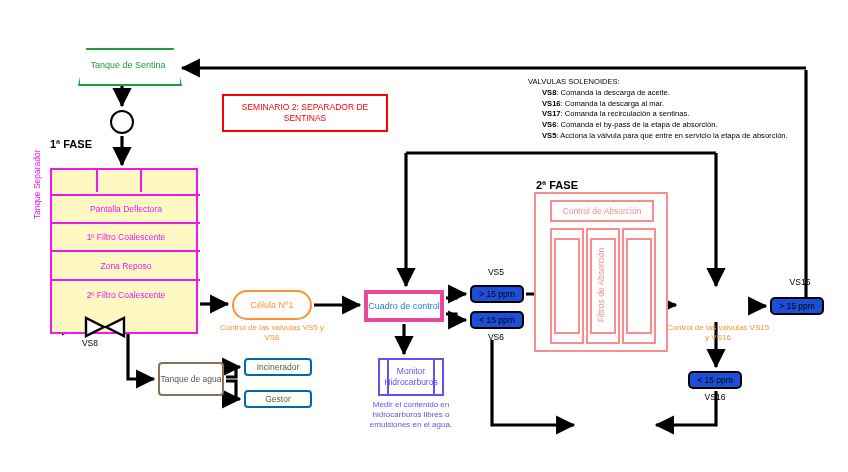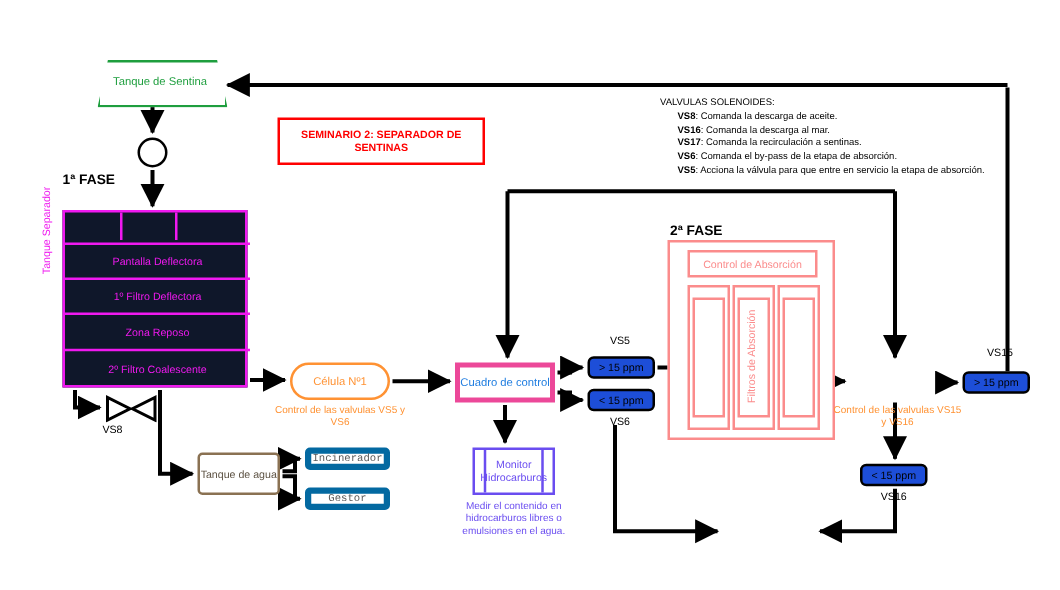--- a/index.html
+++ b/index.html
@@ -14,33 +14,33 @@
   #sentina{left:78px;top:48px;width:100px;height:34px;}
   #sentina .trap{position:absolute;left:0;top:0;width:100px;height:34px;
       background:#fff;border:2px solid #1e9e3e;
       clip-path:polygon(8% 0%,92% 0%,100% 100%,0% 100%);}
   #sentina .txt{position:relative;z-index:2;width:100%;color:#1e9e3e;font-size:9px;}
 
   
   #pump{left:110px;top:110px;width:24px;height:24px;border:2px solid #000;border-radius:50%;background:#fff;}
 
   
-  #sep{left:50px;top:168px;width:148px;height:142px;border:2px solid #ef19ef;background:#0f172a;}
+  #sep{left:50px;top:168px;width:148px;height:166px;border:2px solid #ef19ef;background:#fef9c3;}
   .seprow{position:absolute;left:0;width:148px;border-top:2px solid #ef19ef;
       display:flex;align-items:center;justify-content:center;color:#ef19ef;font-size:8.5px;box-sizing:border-box;}
   .sepdiv{position:absolute;width:0;border-left:2px solid #ef19ef;top:0;height:22px;}
   #septitle{left:28px;top:205px;width:18px;color:#ef19ef;font-size:8.5px;
       transform:rotate(-90deg);transform-origin:center center;white-space:nowrap;}
 
   #fase1{left:50px;top:138px;color:#000;font-size:11px;font-weight:bold;text-align:left;}
   #fase2{left:536px;top:179px;color:#000;font-size:11px;font-weight:bold;text-align:left;}
 
   
   #seminar{left:222px;top:94px;width:166px;height:38px;border:2px solid #ff0000;background:#fff;}
-  #seminar span{color:#ff0000;font-size:8.5px;font-weight:bold;line-height:1.3;padding:0 4px;}
+  #seminar span{color:#ff0000;font-size:8.5px;font-weight:normal;line-height:1.3;padding:0 4px;}
 
   
   #legend{position:absolute;left:528px;top:77px;width:300px;color:#000;font-size:7.6px;line-height:1.42;text-align:left;}
   #legend .lg-title{font-weight:normal;}
   #legend ul{list-style:none;margin:0;padding:0 0 0 14px;}
   #legend li{margin:0;text-indent:-0px;}
   #legend b{font-weight:bold;}
 
   
   .pill{border:2px solid #ff9233;border-radius:16px;background:#fff;color:#ff9233;font-size:9px;}
@@ -81,21 +81,21 @@
   .filtcol{position:absolute;width:30px;height:112px;border:2px solid #fb8c8c;background:#fff;}
   .filtcol .cap{position:absolute;left:2px;right:2px;height:96px;top:8px;border:2px solid #fb8c8c;box-sizing:border-box;}
   #fcol1{left:550px;top:228px;}
   #fcol2{left:586px;top:228px;}
   #fcol3{left:622px;top:228px;}
   #filtlbl{left:568px;top:284px;width:66px;color:#fb8c8c;font-size:8.5px;
       transform:rotate(-90deg);transform-origin:center center;white-space:nowrap;z-index:5;}
 
   
   #lodos{left:158px;top:362px;width:66px;height:34px;border:2px solid #8a7152;border-radius:4px;background:#fff;color:#5d5243;font-size:8.5px;line-height:1.2;}
-  .grey-box{border:5px solid #0369a1;border-radius:4px;background:#fff;color:#5a5a5a;font-size:8.5px;font-family:Liberation Mono, monospace;}
+  .grey-box{border:2px solid #0369a1;border-radius:4px;background:#fff;color:#5a5a5a;font-size:8.5px;}
   #incin{left:244px;top:358px;width:68px;height:18px;}
   #gestor{left:244px;top:390px;width:68px;height:18px;}
 
   
   #mar{left:578px;top:405px;width:74px;height:40px;}
   #mar .hex{position:absolute;left:0;top:0;width:74px;height:40px;background:#fff;
       border:1.5px solid #c6dcf7;
       clip-path:polygon(22% 0%,78% 0%,100% 50%,78% 100%,22% 100%,0% 50%);}
   #mar .txt{position:relative;z-index:2;width:100%;color:#2f7ee0;font-size:9px;}
 </style>
@@ -166,21 +166,21 @@
 
   <div class="lbl" id="fase1">1ª FASE</div>
 
   <div class="node" id="sep">
     <div class="sepdiv" style="left:44px;"></div>
     <div class="sepdiv" style="left:88px;"></div>
     <div class="seprow" style="top:24px;height:28px;">
       <span>Pantalla Deflectora</span>
     </div>
     <div class="seprow" style="top:52px;height:28px;">
-      <span>1º Filtro Deflectora</span>
+      <span>1º Filtro Coalescente</span>
     </div>
     <div class="seprow" style="top:80px;height:29px;">
       <span>Zona Reposo</span>
     </div>
     <div class="seprow" style="top:109px;height:29px;">
       <span>2º Filtro Coalescente</span>
     </div>
   </div>
   <div class="lbl" id="septitle">Tanque Separador</div>
 

